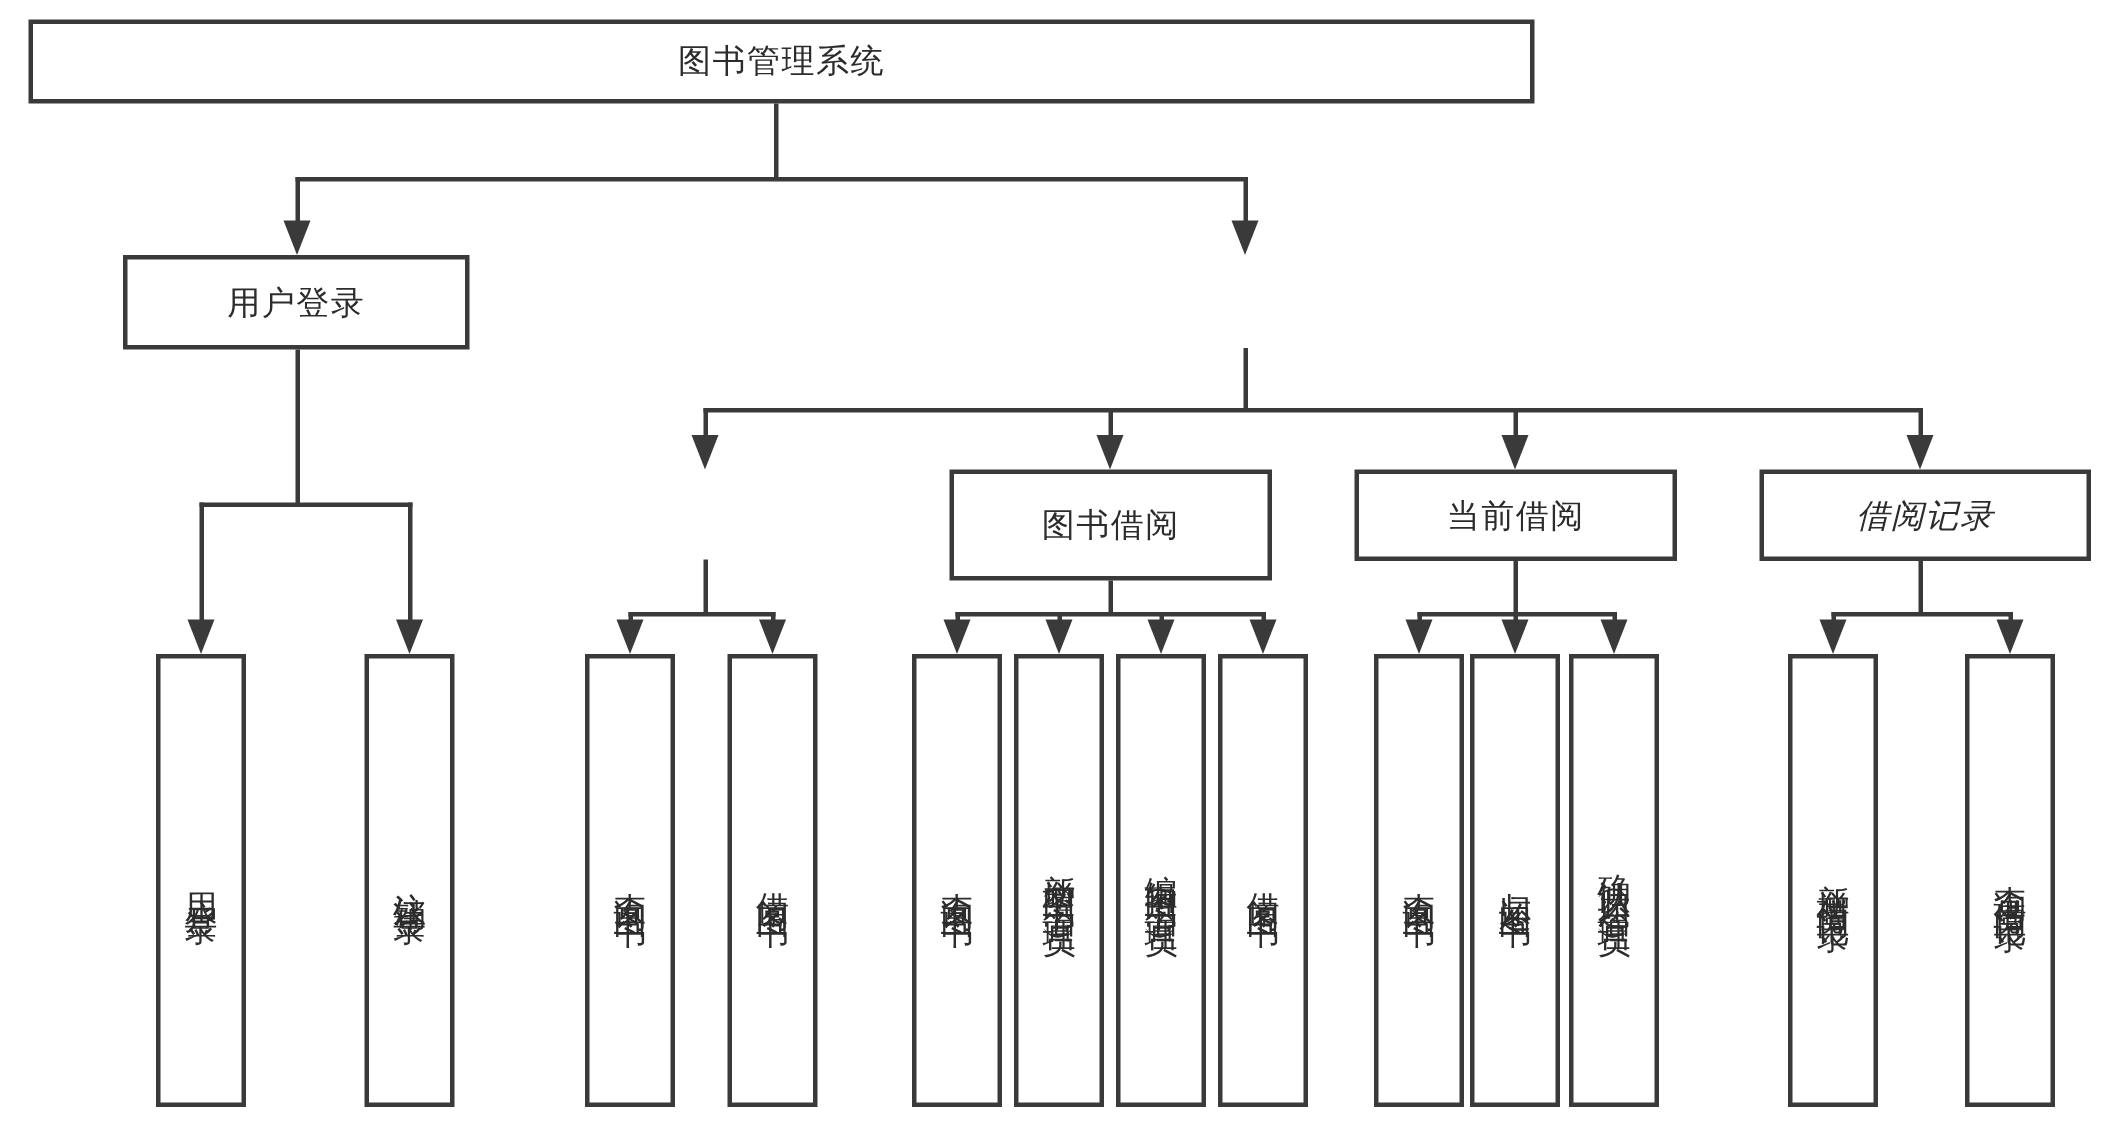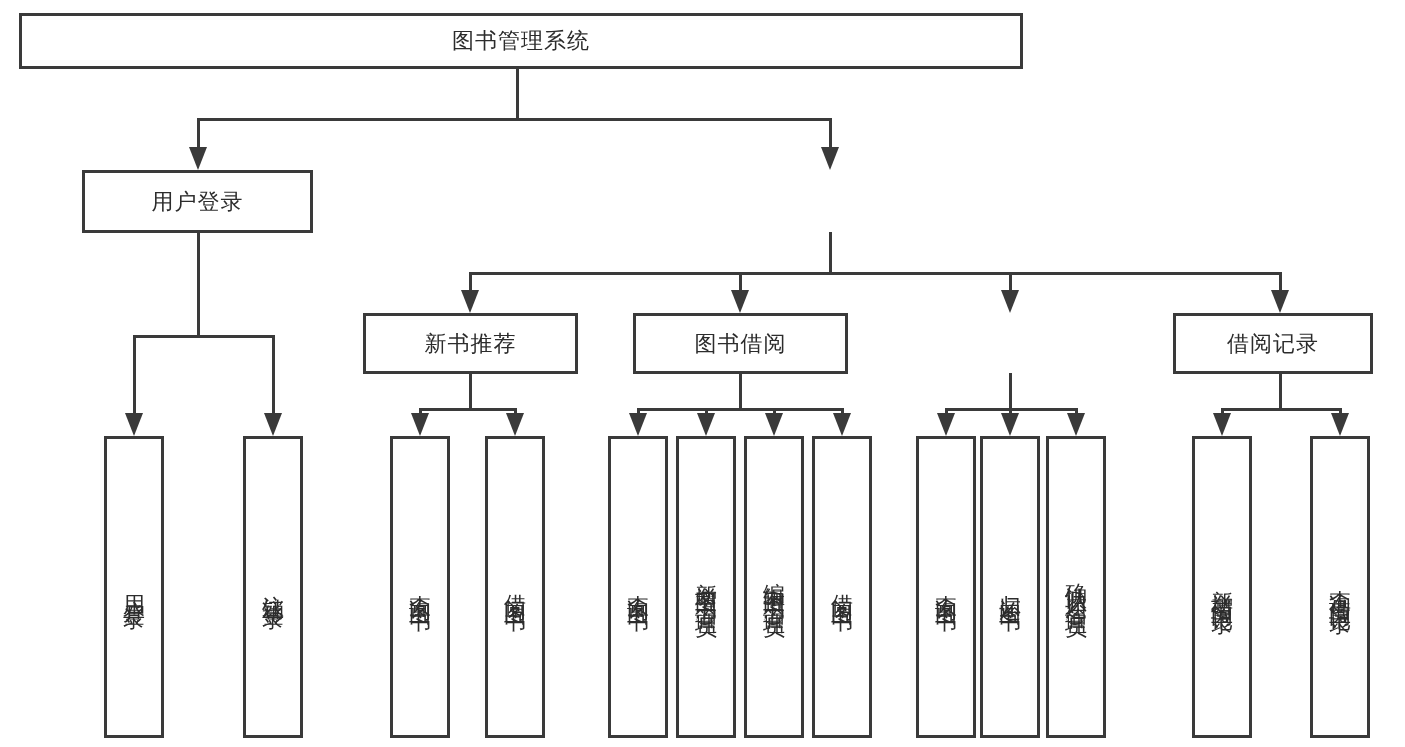--- a/index.html
+++ b/index.html
@@ -117,27 +117,27 @@
   <div class="tri" style="left:1331px;top:413px;"></div>
 
   <div class="node" style="left:19px;top:13px;width:1004px;height:56px;">
     <span>图书管理系统</span>
   </div>
 
   <div class="node" style="left:82px;top:170px;width:231px;height:63px;">
     <span>用户登录</span>
   </div>
 
-  <div class="node" style="left:363px;top:313px;width:215px;height:61px;">
-    <span>新书推荐</span>
-  </div>
-  <div class="node" style="left:633px;top:313px;width:215px;height:61px;">
+  <div class="node" style="left:633px;top:313px;width:215px;height:74px;">
     <span>图书借阅</span>
   </div>
-  <div class="node" style="left:1173px;top:313px;width:200px;height:61px;">
+  <div class="node" style="left:903px;top:313px;width:215px;height:61px;">
+    <span>当前借阅</span>
+  </div>
+  <div class="node" style="left:1173px;top:313px;width:221px;height:61px;font-style:italic;">
     <span>借阅记录</span>
   </div>
 
   <div class="node vnode" style="left:104px;top:436px;width:60px;height:302px;">
     <span class="vlabel">用户登录</span>
   </div>
   <div class="node vnode" style="left:243px;top:436px;width:60px;height:302px;">
     <span class="vlabel">注销登录</span>
   </div>
 

